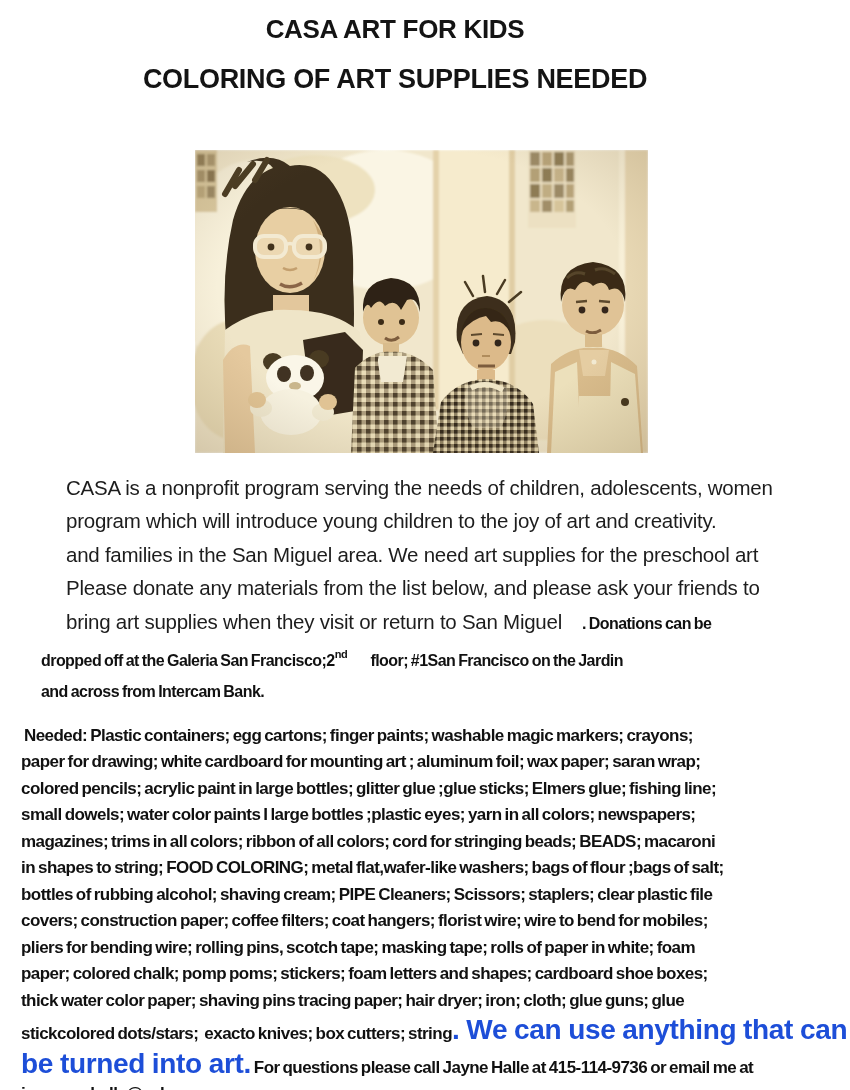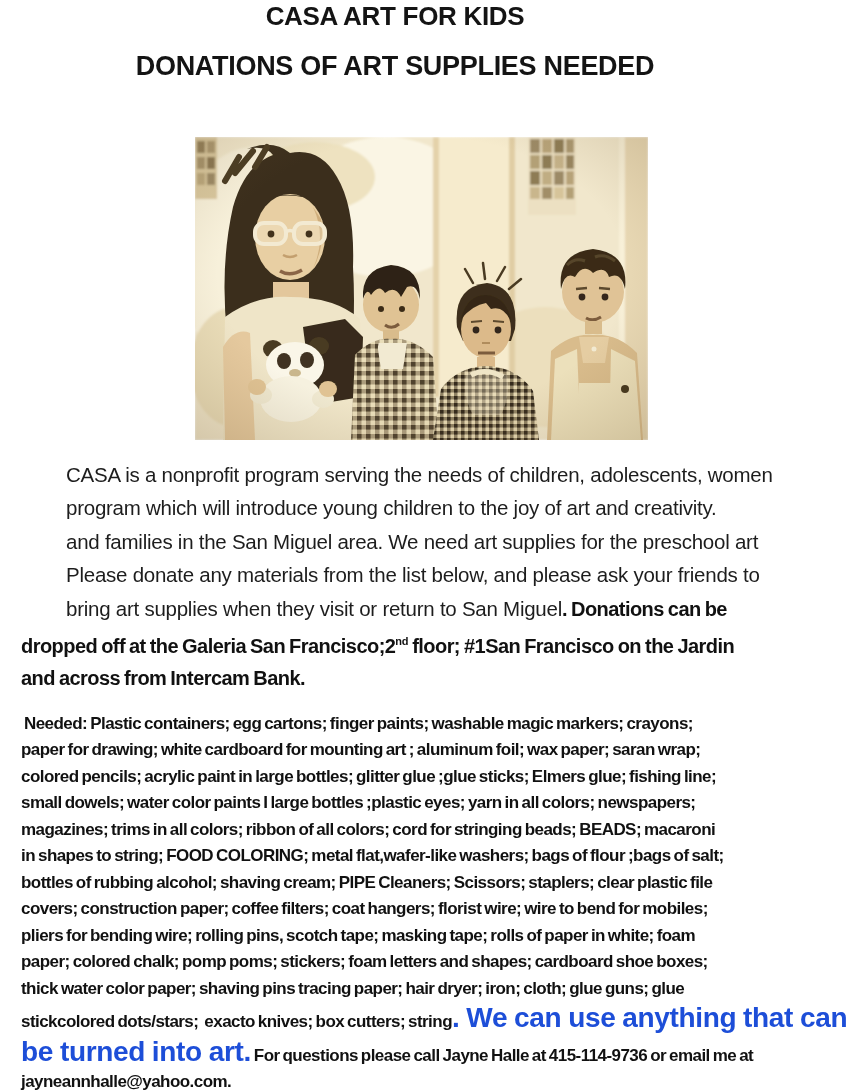--- a/index.html
+++ b/index.html
@@ -8,20 +8,21 @@
     width: 850px;
     height: 1090px;
     background: #ffffff;
     overflow: hidden;
     font-family: "Liberation Sans", sans-serif;
     color: #161616;
   }
   
   .doc-header {
     width: 790px;
+    padding-top: 13px;
     text-align: center;
   }
   .doc-title {
     font-size: 26px;
     font-weight: bold;
     line-height: 32px;
     letter-spacing: -0.3px;
     color: #141414;
   }
   .doc-subtitle {
@@ -47,33 +48,33 @@
   }
   .needed-block {
     margin-top: 15px;
     padding-left: 21px;
   }
   .text-line { white-space: pre; }
   .intro-block .text-line { line-height: 31.4px; }
   .needed-block .text-line { line-height: 26.5px; }
   .seg-r  { font-size: 20.5px; font-weight: normal; letter-spacing: -0.25px; color: #1d1d1d; margin-left: 45px; }
   .seg-b  { font-weight: bold; color: #111111; }
-  .intro-block .seg-b { font-size: 20px; letter-spacing: -0.55px; word-spacing: -1px; }
+  .intro-block .seg-b { font-size: 16px; letter-spacing: -0.55px; word-spacing: -1px; padding-left: 20px; }
   .needed-block .seg-b { font-size: 17px; letter-spacing: -0.55px; word-spacing: -1.2px; }
   .seg-bs { font-weight: bold; font-size: 11px; vertical-align: 8px; letter-spacing: -0.3px; color: #111111; }
   .seg-bl { font-weight: bold; font-size: 28px; line-height: 32px; letter-spacing: -0.35px; word-spacing: -0.5px; color: #1d4ed8; }
 </style>
 </head>
 <body>
 
 <div id="page">
 
   <div class="doc-header">
     <div class="doc-title">CASA ART FOR KIDS</div>
-    <div class="doc-subtitle">DONATIONS OF ART SUPPLIES NEEDED</div>
+    <div class="doc-subtitle">COLORING OF ART SUPPLIES NEEDED</div>
   </div>
 
   <div class="photo-wrap">
     <svg width="453" height="303" viewBox="0 0 453 303" xmlns="http://www.w3.org/2000/svg">
       <defs>
         <filter id="soft1">
             <feGaussianBlur stdDeviation="1.3"></feGaussianBlur>
           </filter>
         <filter id="soft2">
             <feGaussianBlur stdDeviation="0.6"></feGaussianBlur>

